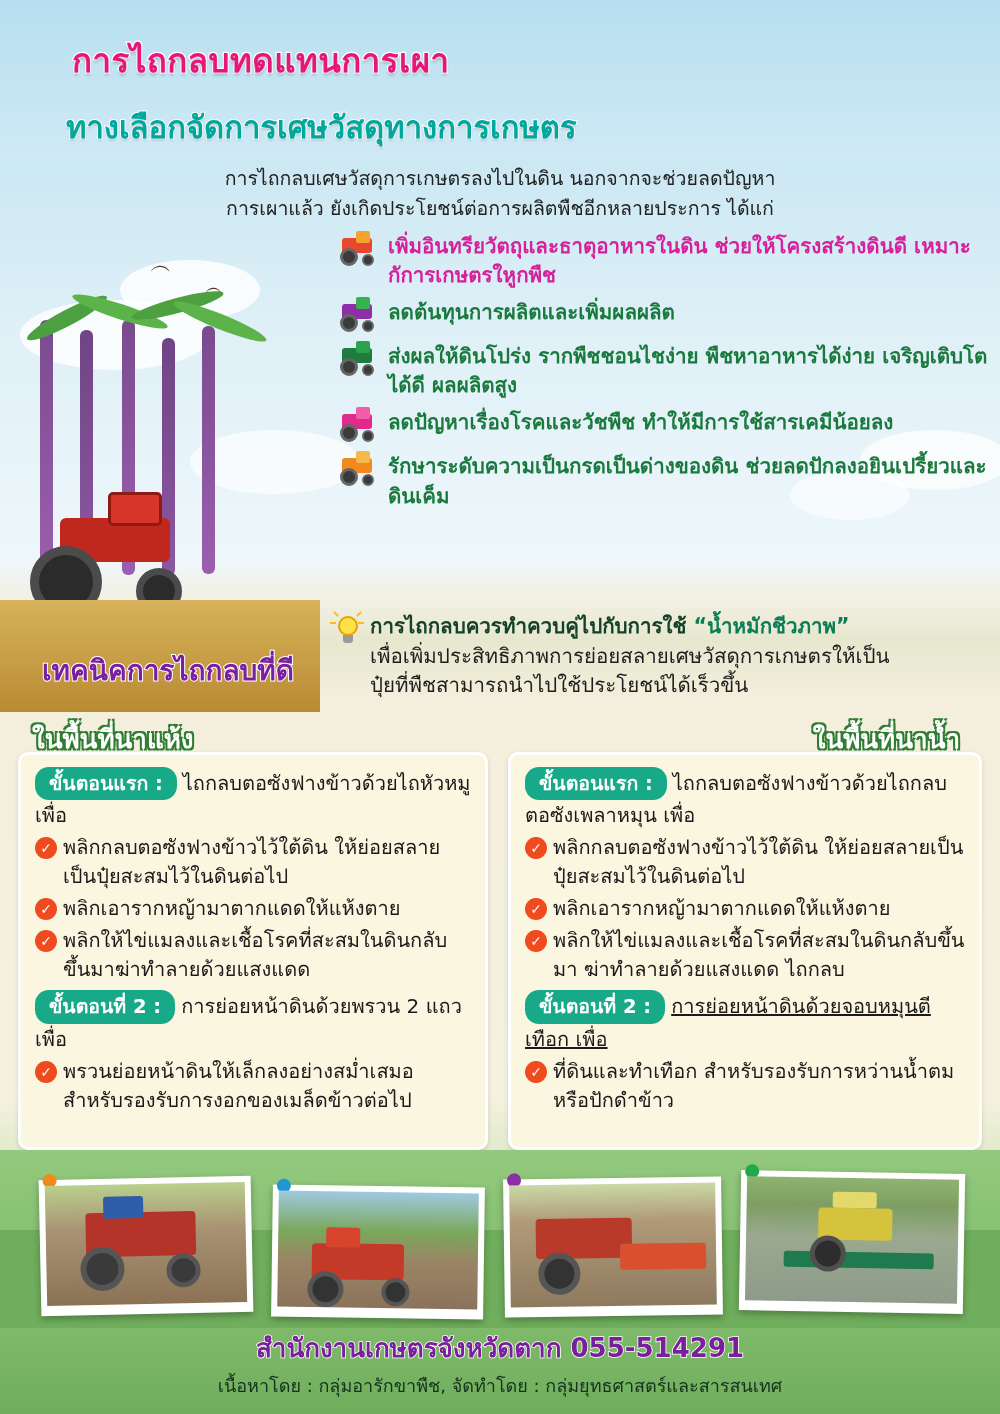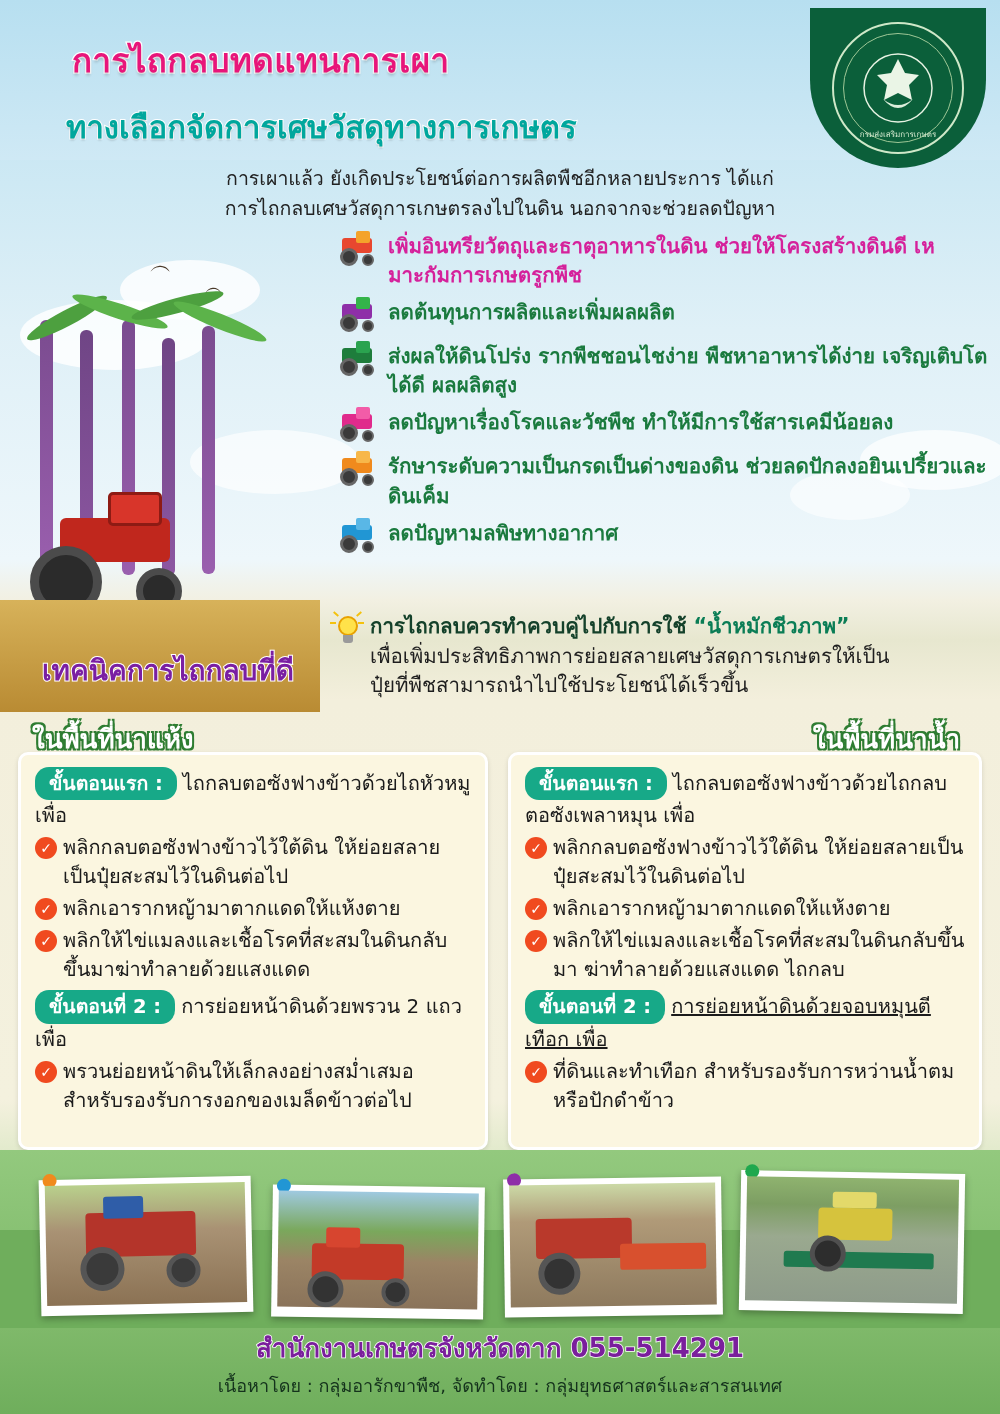--- a/index.html
+++ b/index.html
@@ -193,45 +193,35 @@
     <div style="position:absolute;left:124px;top:78px;width:46px;height:46px;border-radius:50%;background:#2b2b2b;border:7px solid #4b4b4b;"></div>
   </div>
 
   <div style="position:absolute;left:150px;top:250px;color:#4a3a2a;font-size:22px;">︵</div>
   <div style="position:absolute;left:205px;top:275px;color:#4a3a2a;font-size:18px;">︵</div>
 
   <div class="header-band" style="background:linear-gradient(to bottom,#b7dff0,#cfe9f5);"></div>
   <div class="title-main">การไถกลบทดแทนการเผา</div>
   <div class="title-sub">ทางเลือกจัดการเศษวัสดุทางการเกษตร</div>
 
-  <div class="seal">
-    <div class="ring">
-      <svg width="78" height="78" viewBox="0 0 78 78" aria-hidden="true">
-        <circle cx="39" cy="39" r="34" fill="none" stroke="#e6f2e2" stroke-width="1.5"></circle>
-        <path d="M39 10 L46 24 L60 26 L50 36 L53 51 L39 44 L25 51 L28 36 L18 26 L32 24 Z" fill="#eaf5e6"></path>
-        <path d="M24 50 q15 12 30 0 q-15 18 -30 0 Z" fill="#dceedb"></path>
-      </svg>
-      <div class="seal-text">กรมส่งเสริมการเกษตร</div>
-    </div>
-  </div>
 
   <div class="intro">
+    <div>การไถกลบเศษวัสดุการเกษตรลงไปในดิน นอกจากจะช่วยลดปัญหา</div>
     <div>การเผาแล้ว ยังเกิดประโยชน์ต่อการผลิตพืชอีกหลายประการ ได้แก่</div>
-    <div>การไถกลบเศษวัสดุการเกษตรลงไปในดิน นอกจากจะช่วยลดปัญหา</div>
   </div>
 
   <div class="benefits">
     <div class="benefit">
       <span class="tractor-ico">
         <span class="body" style="background:#e8472f"></span>
           <span class="cab" style="background:#f4a32b"></span>
         <span class="wbig"></span>
           <span class="wsml"></span>
       </span>
-      <span class="benefit-text b-pink">เพิ่มอินทรียวัตถุและธาตุอาหารในดิน ช่วยให้โครงสร้างดินดี เหมาะกัมการเกษตรูกพืช</span>
+      <span class="benefit-text b-pink">เพิ่มอินทรียวัตถุและธาตุอาหารในดิน ช่วยให้โครงสร้างดินดี เหมาะกัการเกษตรใหูกพืช</span>
     </div>
     <div class="benefit">
       <span class="tractor-ico">
         <span class="body" style="background:#8e2fa8"></span>
           <span class="cab" style="background:#34b44a"></span>
         <span class="wbig"></span>
           <span class="wsml"></span>
       </span>
       <span class="benefit-text b-green">ลดต้นทุนการผลิตและเพิ่มผลผลิต</span>
     </div>
@@ -254,29 +244,20 @@
       <span class="benefit-text b-green">ลดปัญหาเรื่องโรคและวัชพืช ทำให้มีการใช้สารเคมีน้อยลง</span>
     </div>
     <div class="benefit">
       <span class="tractor-ico">
         <span class="body" style="background:#f08a1d"></span>
           <span class="cab" style="background:#f7b74a"></span>
         <span class="wbig"></span>
           <span class="wsml"></span>
       </span>
       <span class="benefit-text b-green">รักษาระดับความเป็นกรดเป็นด่างของดิน ช่วยลดปักลงอยินเปรี้ยวและดินเค็ม</span>
-    </div>
-    <div class="benefit">
-      <span class="tractor-ico">
-        <span class="body" style="background:#2196d4"></span>
-          <span class="cab" style="background:#59b7e6"></span>
-        <span class="wbig"></span>
-          <span class="wsml"></span>
-      </span>
-      <span class="benefit-text b-green">ลดปัญหามลพิษทางอากาศ</span>
     </div>
   </div>
 
   <div class="tech-band"></div>
   <div class="tech-title">เทคนิคการไถกลบที่ดี</div>
 
   <div class="tip">
     <span class="bulb">
       <span class="glass"></span>
         <span class="base"></span>

